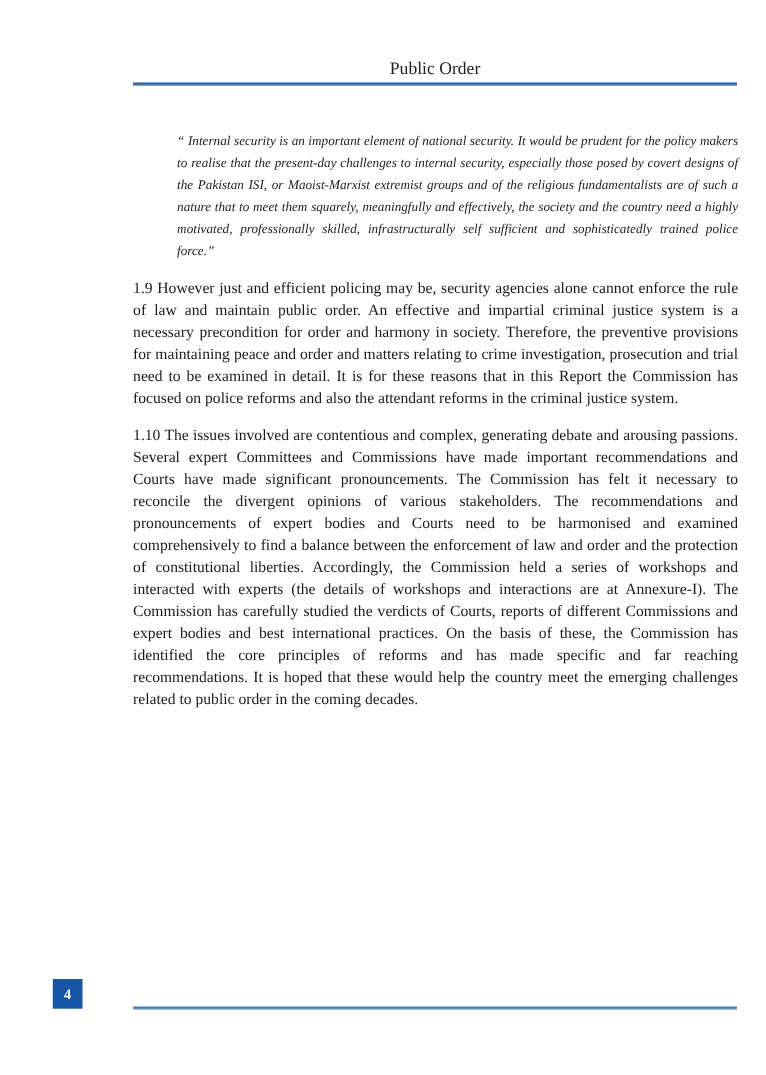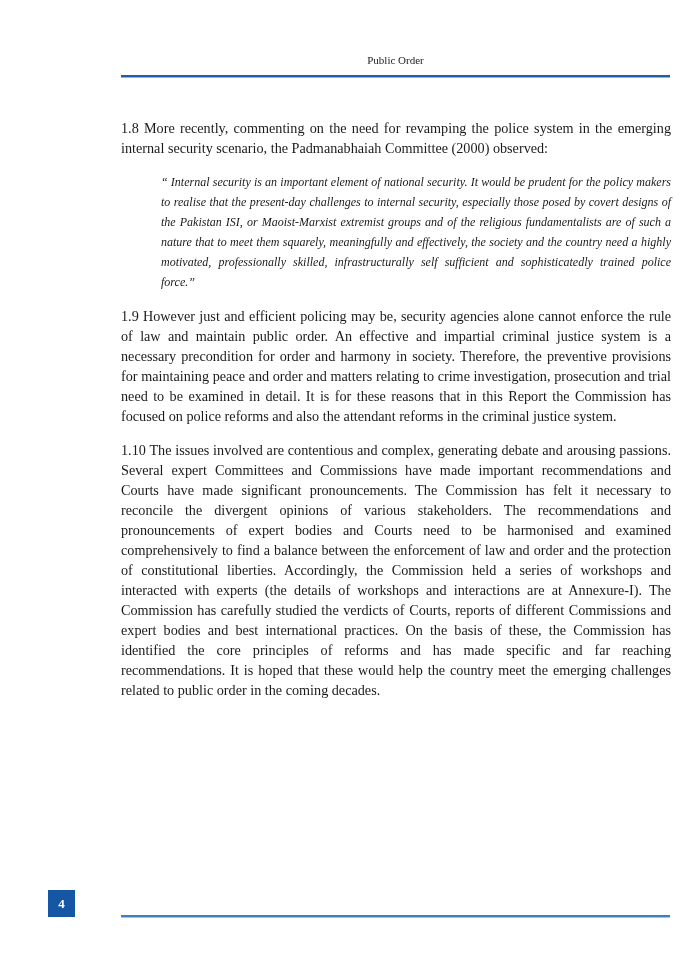--- a/index.html
+++ b/index.html
@@ -14,21 +14,21 @@
       overflow: hidden;
       font-family: "Liberation Serif", "DejaVu Serif", serif;
       color: #1a1a1a;
     }
     .running-header {
       position: absolute;
       left: 121px;
       width: 549px;
       top: 54px;
       text-align: center;
-      font-size: 11px;
+      font-size: 16px;
       color: #222;
     }
     .header-rule {
       position: absolute;
       left: 121px;
       width: 549px;
       top: 75px;
       height: 2px;
       background: #1f5fa8;
       border-bottom: 1px solid #8fb4dc;
@@ -75,21 +75,20 @@
       border-bottom: 1px solid #a6c4e4;
     }
   </style>
 </head>
 <body>
 
 <div class="running-header">Public Order</div>
 <div class="header-rule"></div>
 
 <div class="content">
-  <p>1.8 More recently, commenting on the need for revamping the police system in the emerging internal security scenario, the Padmanabhaiah Committee (2000) observed:</p>
   <p class="quote">“ Internal security is an important element of national security. It would be prudent for the policy makers to realise that the present-day challenges to internal security, especially those posed by covert designs of the Pakistan ISI, or Maoist-Marxist extremist groups and of the religious fundamentalists are of such a nature that to meet them squarely, meaningfully and effectively, the society and the country need a highly motivated, professionally skilled, infrastructurally self sufficient and sophisticatedly trained police force.”</p>
   <p>1.9 However just and efficient policing may be, security agencies alone cannot enforce the rule of law and maintain public order. An effective and impartial criminal justice system is a necessary precondition for order and harmony in society. Therefore, the preventive provisions for  maintaining peace and order and matters relating to crime investigation, prosecution and trial need to be examined in detail. It is for these reasons that in this Report the Commission has focused on police reforms and also the attendant reforms in the criminal justice system.</p>
   <p>1.10 The issues involved are contentious and complex, generating debate and arousing passions. Several expert Committees and Commissions have made important recommendations and Courts have made significant pronouncements. The Commission has felt it necessary to reconcile the divergent opinions of various stakeholders. The recommendations and pronouncements of expert bodies and Courts need to be harmonised and examined comprehensively to find a balance between the enforcement of law and order and the protection of constitutional liberties. Accordingly, the Commission held a series of workshops and interacted with experts (the details of workshops and interactions are at Annexure-I). The Commission has carefully studied the verdicts of Courts, reports of different Commissions and expert bodies and best international practices. On the basis of these, the Commission has identified the core principles of reforms and has made specific and far reaching recommendations. It is hoped that these would help the country meet the emerging challenges related to public order in the coming decades.</p>
 </div>
 
 <div class="page-number-box">
   <span>4</span>
 </div>
 <div class="footer-rule"></div>
 

